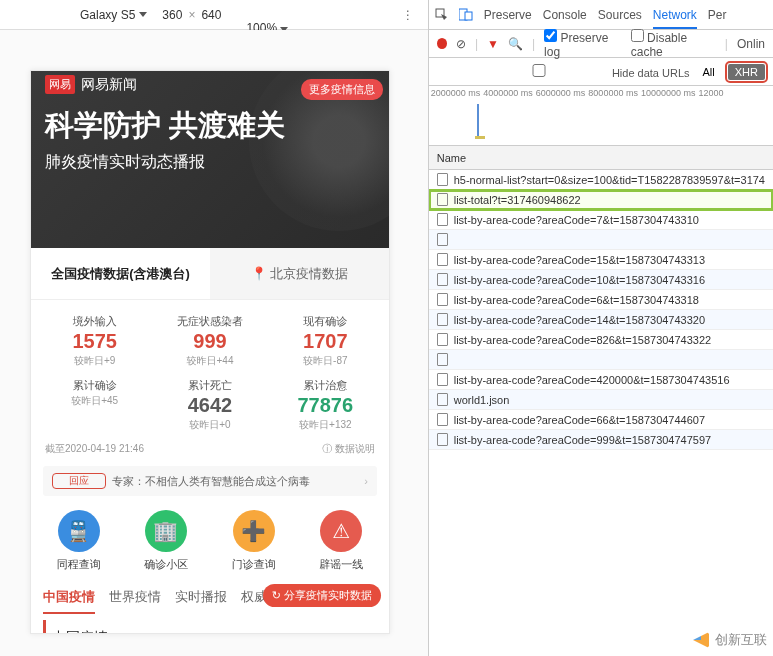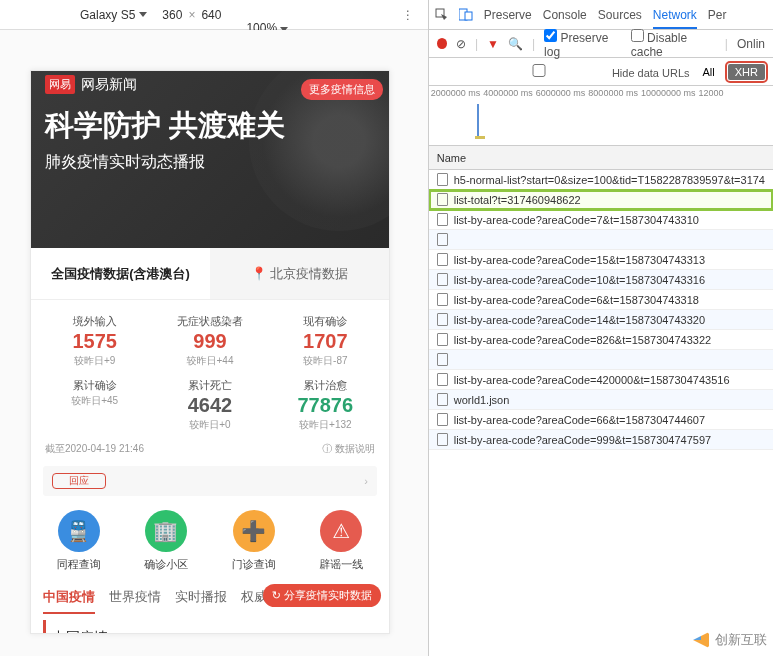--- a/index.html
+++ b/index.html
@@ -168,20 +168,21 @@
           </div>
       </div>
 
       <div class="meta-row">
         <span>截至2020-04-19 21:46</span>
         <span>ⓘ <span>数据说明</span></span>
       </div>
 
       <div class="expert-row">
         <span class="expert-tag">回应</span>
+        <span>专家：不相信人类有智慧能合成这个病毒</span>
         <span class="chev">›</span>
       </div>
 
       <div class="actions-row" id="actions-row">
           <div class="action">
             <div class="action-icon ic-blue">🚆</div>
   <div class="action-label">同程查询</div>
           </div>
           <div class="action">
             <div class="action-icon ic-green">🏢</div>

